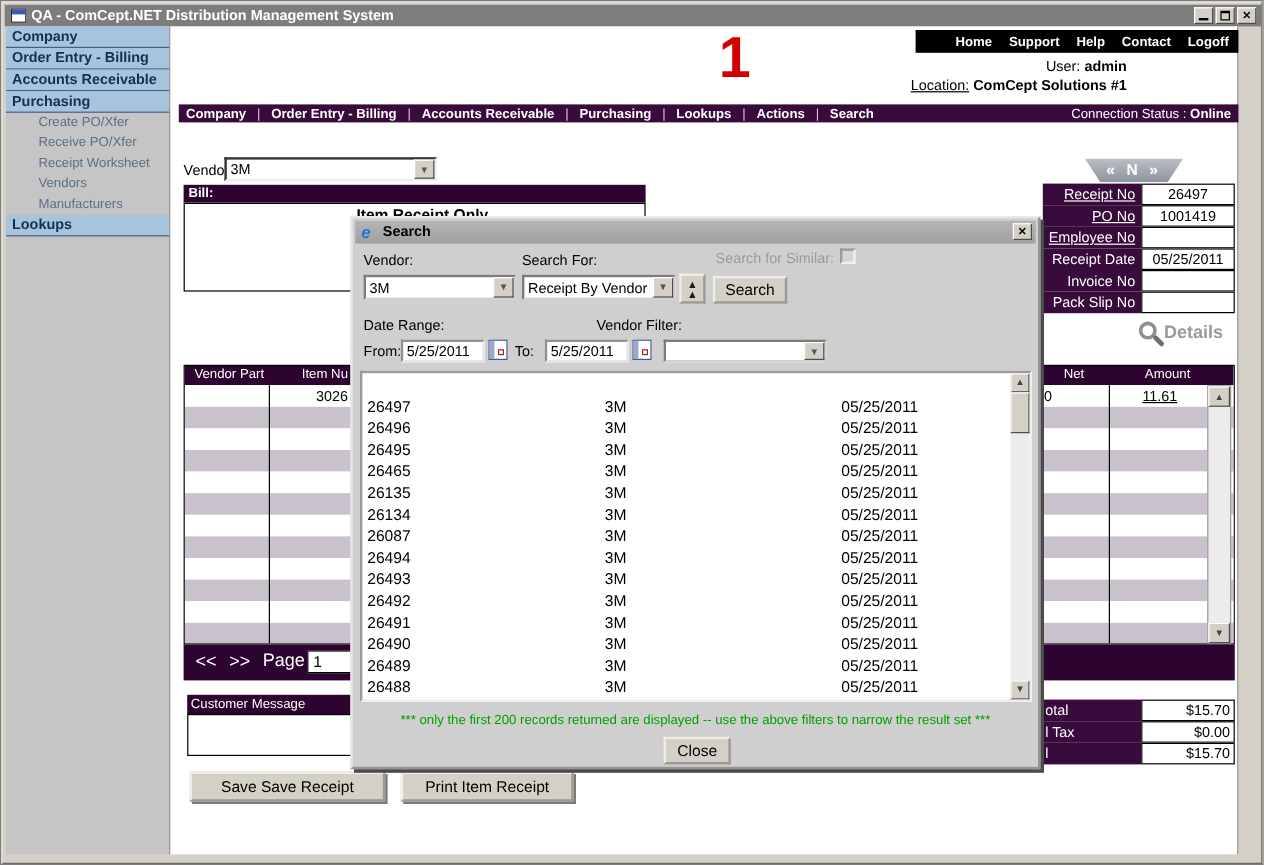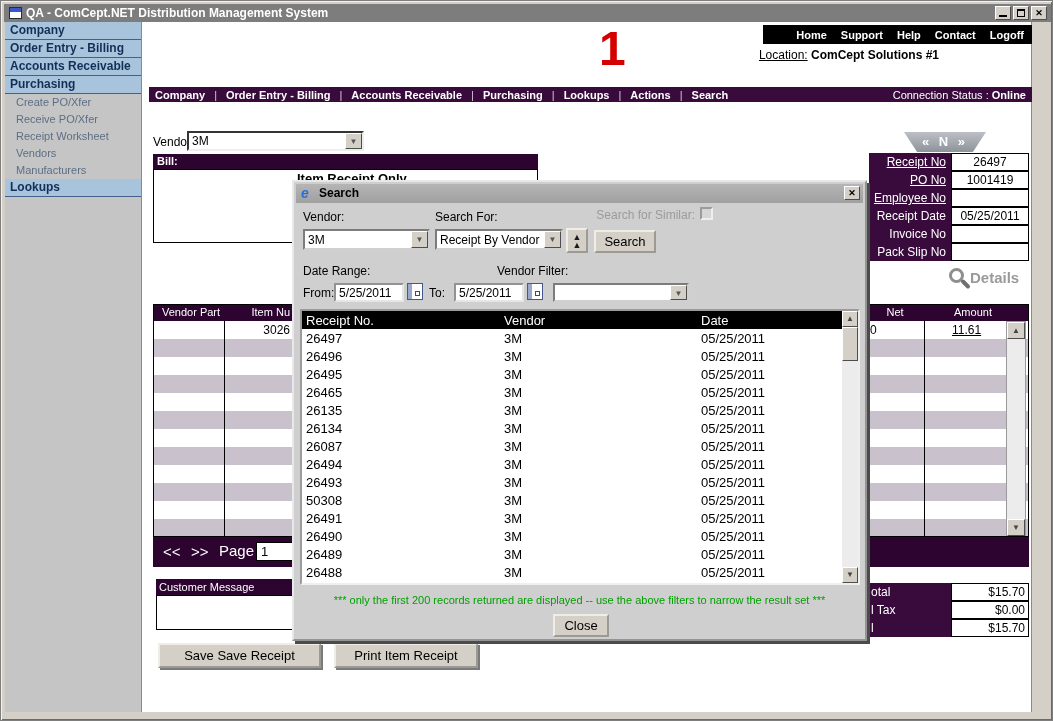--- a/index.html
+++ b/index.html
@@ -17,21 +17,21 @@
   #title-text { left:22px; top:2px; font-size:12px; font-weight:bold; white-space:nowrap; }
   #app-icon { left:5px; top:3px; width:13px; height:12px; background:#fff; border:1px solid #2c2c2c; }
   #app-icon .bar { position:absolute; left:0; top:0; width:100%; height:4px; background:#3a57c4; }
   .winbtn { width:16px; height:14px; top:2px; background:#d4d0c8; border:1px solid; border-color:#fff #4d4d4d #4d4d4d #fff; color:#000; font-size:9px; font-weight:bold; text-align:center; line-height:12px; }
   #btn-min { right:40px; } #btn-max { right:22px; } #btn-close { right:4px; }
   #btn-min .glyph { position:absolute; left:3px; bottom:2px; width:8px; height:2px; background:#000; }
   #btn-max .glyph { position:absolute; left:3px; top:2px; width:8px; height:8px; border:1px solid #000; border-top-width:2px; }
   
   #sidebar { left:4px; top:21px; width:137px; height:690px; background:#c5c5c5; border-right:1px solid #8a8a8a; }
   .sb-h { position:relative; height:18px; background:#a8c4dc; border-bottom:1px solid #44608a; color:#122f57; font-size:12px; font-weight:bold; line-height:17px; padding-left:5px; }
-  .sb-s { position:relative; height:17px; color:#5c6f85; font-size:11px; line-height:17px; padding-left:11px; }
+  .sb-s { position:relative; height:17px; color:#5c6f85; font-size:11px; line-height:17px; padding-left:27px; }
   
   #content-bg { left:141px; top:21px; width:890px; height:690px; background:#fff; border-right:1px solid #8a8a8a; }
   
   #banner { left:148px; top:24px; width:883px; height:62px; background:linear-gradient(100deg,#1c0520 0%,#3c1040 14%,#7a4e85 28%,#cdb6d4 37%,#ffffff 46%,#ffffff 100%); overflow:hidden; }
   #books { left:8px; top:2px; width:92px; height:58px; background:repeating-linear-gradient(175deg,#0e120a 0 5px,#39451f 5px 8px,#10141c 8px 14px,#50505a 14px 15px); transform:skewY(-4deg); border-radius:3px; }
   #pad { left:105px; top:8px; width:115px; height:38px; background:#dde2ec; border:1px solid #8f9cb4; transform:rotate(-7deg); }
   #pad .l { position:absolute; left:8px; right:8px; height:1px; background:#9fb0c8; }
   #pen { left:215px; top:4px; width:4px; height:48px; background:linear-gradient(#e8ecf4,#6a7288); transform:rotate(20deg); }
   #banner-title { left:55px; top:9px; font-size:35px; font-weight:bold; letter-spacing:1px; color:#f7f4fa; text-shadow:2px 2px 3px rgba(35,8,45,.75); }
   #annotation-1 { left:598px; top:24px; font-size:48px; font-weight:bold; color:#d40000; line-height:1; }
@@ -160,20 +160,21 @@
 
   <div id="toplinks" class="abs">
     <span>Home</span>
     <span>Support</span>
     <span>Help</span>
     <span>Contact</span>
     <span>Logoff</span>
   </div>
 
   <div id="userinfo" class="abs">
+    <div><span>User:</span> <b>admin</b></div>
     <div><span class="u">Location:</span> <b>ComCept Solutions #1</b></div>
   </div>
 
 
   <div id="navbar" class="abs">
     <span>Company</span>
       <span class="sep">|</span>
     <span>Order Entry - Billing</span>
       <span class="sep">|</span>
     <span>Accounts Receivable</span>
@@ -309,25 +310,20 @@
     <div class="cal abs" style="left:233px;top:101px">
         <div class="top"></div>
         <div class="dot"></div>
       </div>
     <div class="dd abs" style="left:259px;top:101px;width:136px;height:19px">
       <span class="val"></span>
       <span class="arrow">▼</span>
     </div>
 
     <div id="lstbox" class="abs">
-      <div id="lst-hdr">
-        <span class="lc0">Receipt No.</span>
-        <span class="lc1">Vendor</span>
-        <span class="lc2">Date</span>
-      </div>
       <div class="lrow" style="top:18px">
           <span class="lc0">26497</span>
           <span class="lc1">3M</span>
           <span class="lc2">05/25/2011</span>
         </div>
       <div class="lrow" style="top:36px">
           <span class="lc0">26496</span>
           <span class="lc1">3M</span>
           <span class="lc2">05/25/2011</span>
         </div>
@@ -360,21 +356,21 @@
           <span class="lc0">26494</span>
           <span class="lc1">3M</span>
           <span class="lc2">05/25/2011</span>
         </div>
       <div class="lrow" style="top:162px">
           <span class="lc0">26493</span>
           <span class="lc1">3M</span>
           <span class="lc2">05/25/2011</span>
         </div>
       <div class="lrow" style="top:180px">
-          <span class="lc0">50308</span>
+          <span class="lc0">26492</span>
           <span class="lc1">3M</span>
           <span class="lc2">05/25/2011</span>
         </div>
       <div class="lrow" style="top:198px">
           <span class="lc0">26491</span>
           <span class="lc1">3M</span>
           <span class="lc2">05/25/2011</span>
         </div>
       <div class="lrow" style="top:216px">
           <span class="lc0">26490</span>

